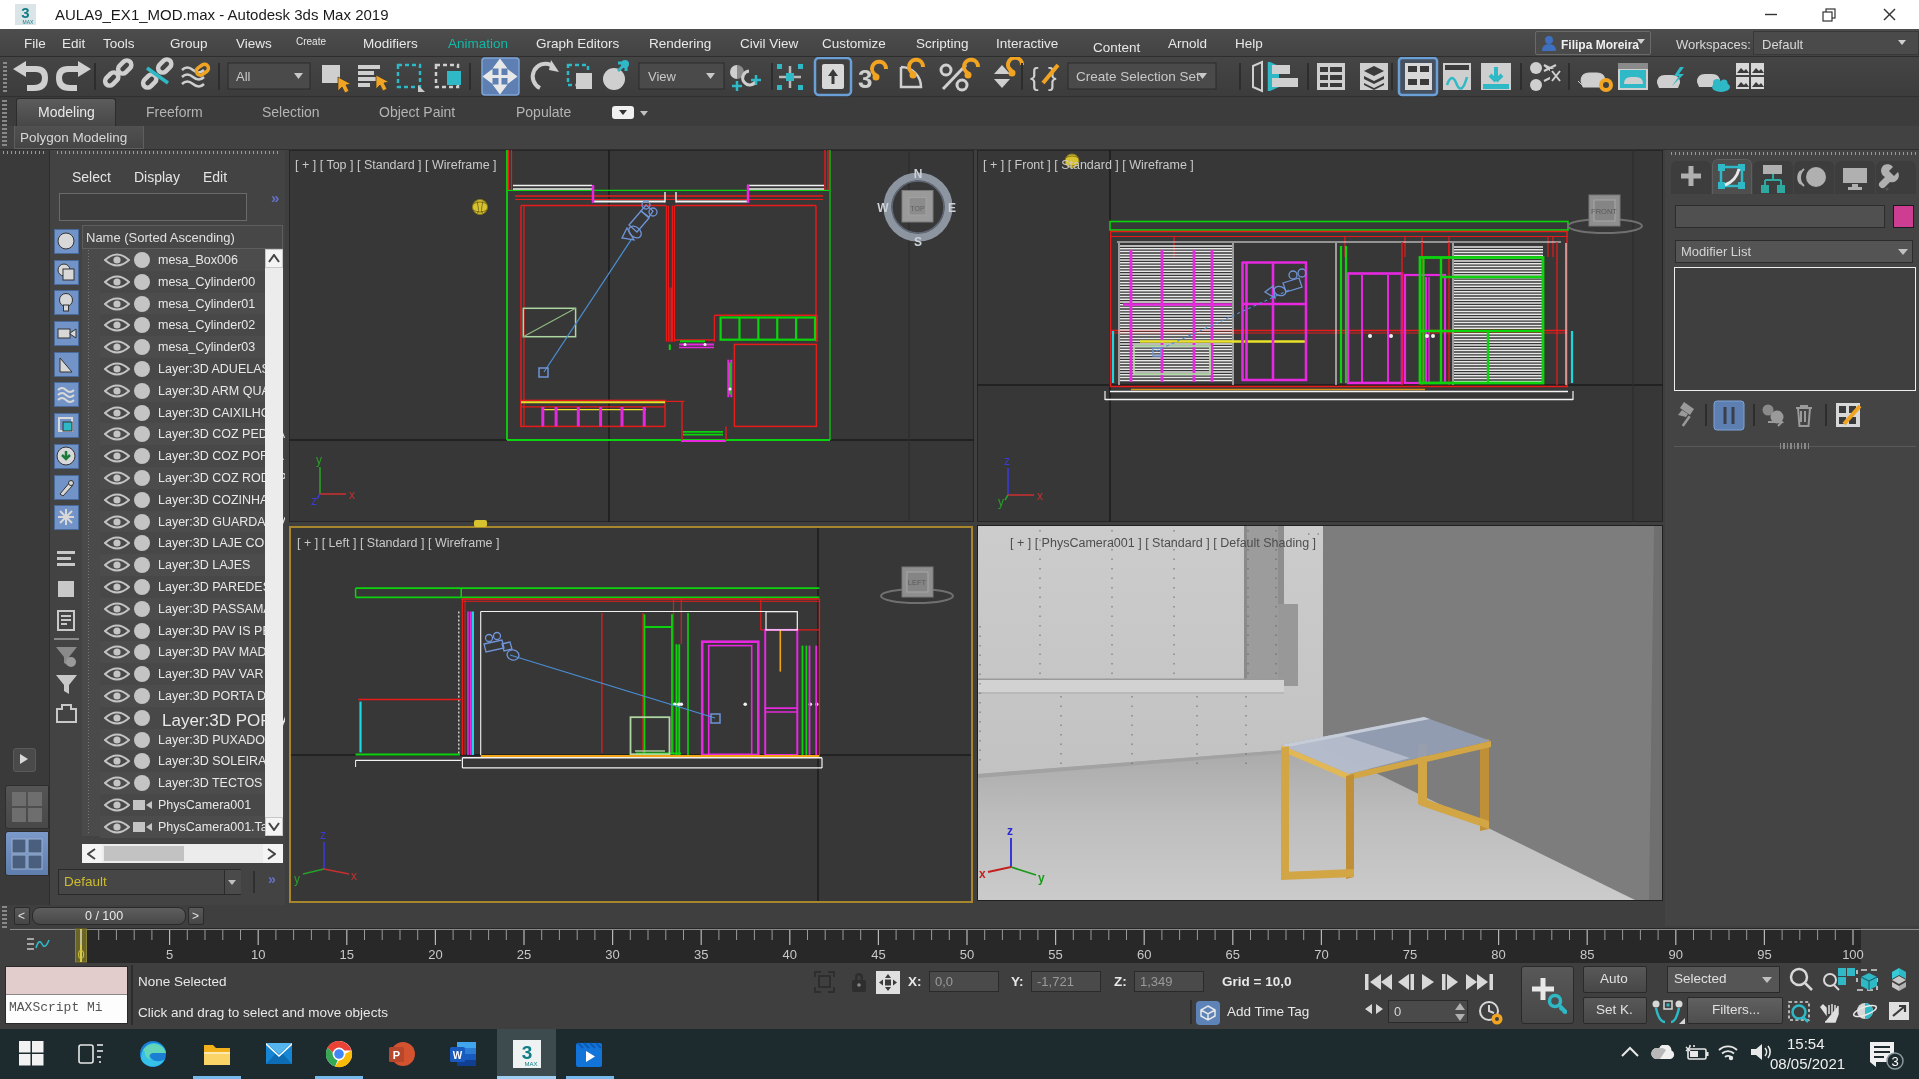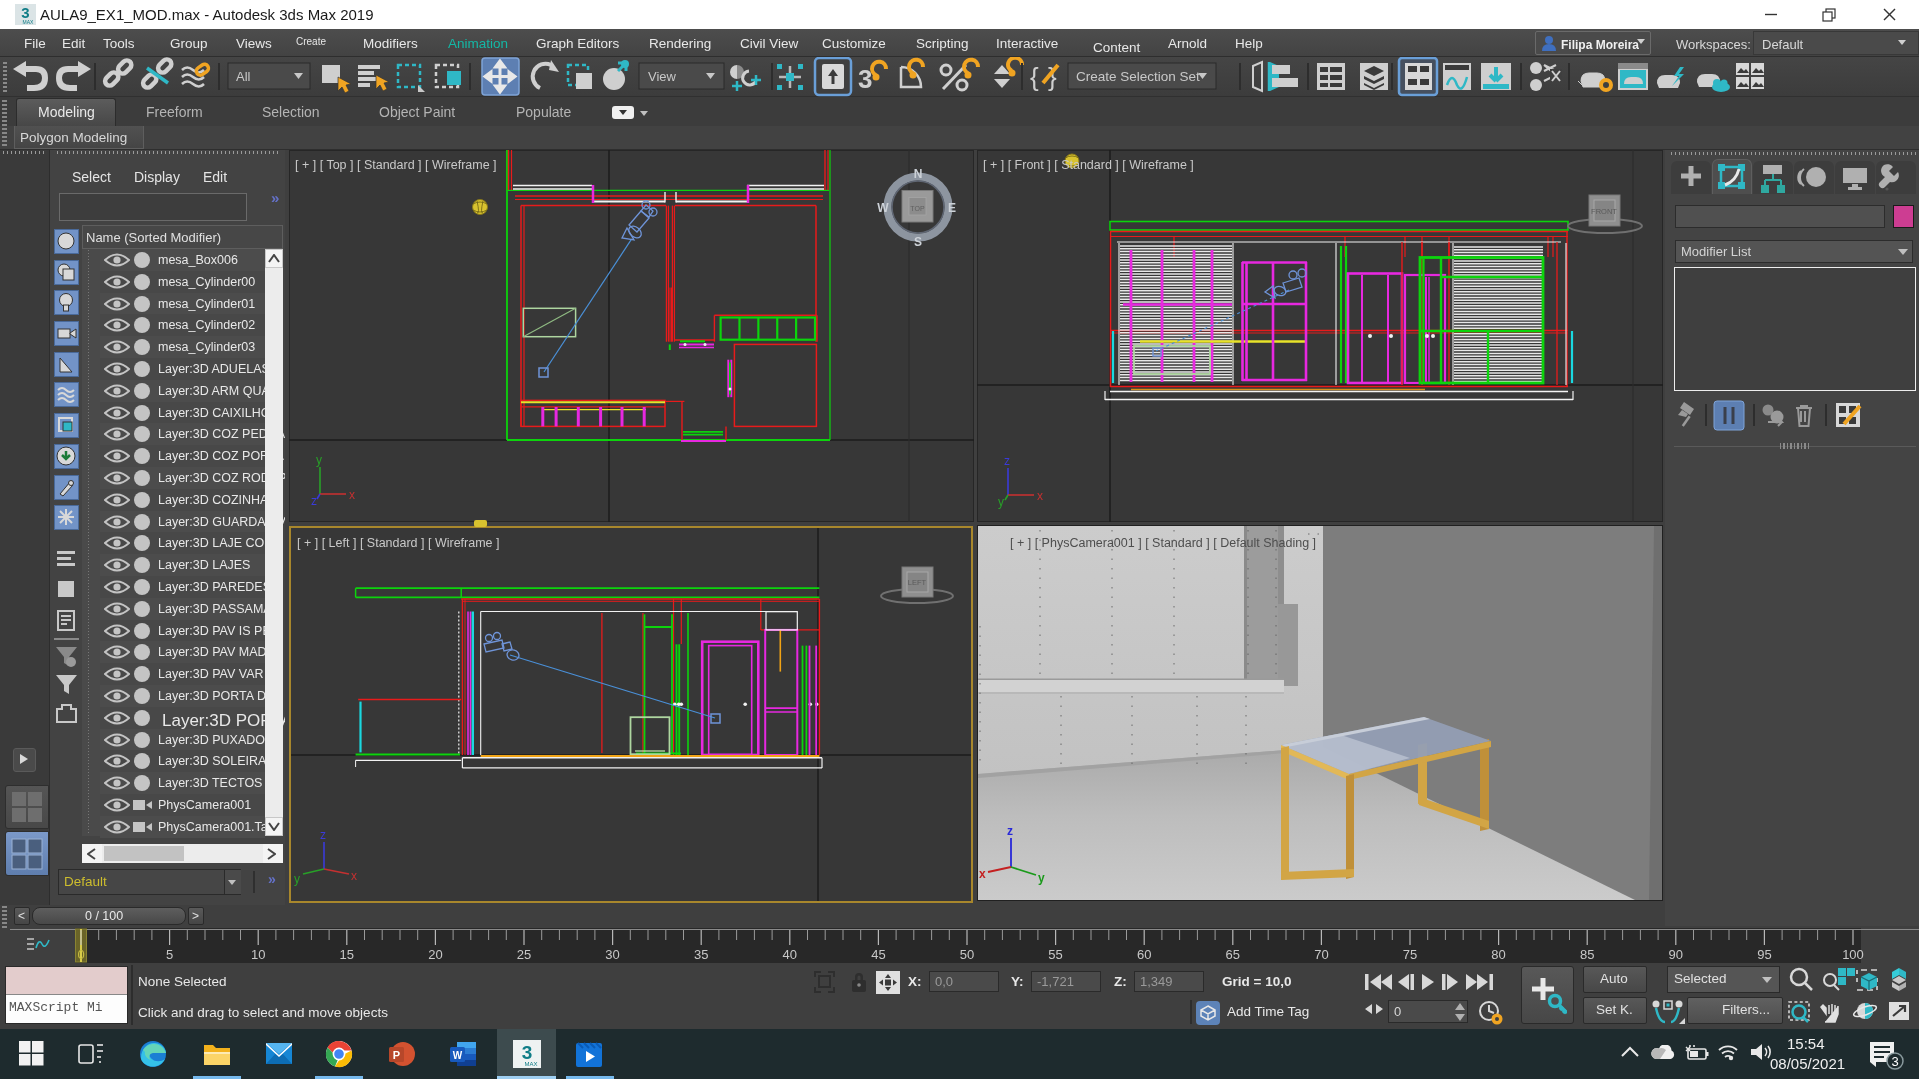--- a/index.html
+++ b/index.html
@@ -8,21 +8,21 @@
 .tx{position:absolute;white-space:nowrap;}
 </style></head><body>
 <div id="root">
 
 <div class="abs" style="left:0px;top:0px;width:1919px;height:29px;background:#ffffff;"></div>
 <svg class="abs" style="left:15px;top:4px" width="21" height="21">
 <rect x="0" y="0" width="21" height="21" fill="#dbe4e6"></rect>
 <text x="10.5" y="14" font-size="15" font-weight="bold" fill="#0f7d87" text-anchor="middle" font-family="Liberation Sans">3</text>
 <text x="13" y="20" font-size="5" fill="#0f7d87" text-anchor="middle" font-family="Liberation Sans">MAX</text>
 </svg>
-<div class="tx" style="left:40px;top:6px;font-size:15px;color:#1a1a1a;">AULA9_EX1_MOD.max - Autodesk 3ds Max 2019</div>
+<div class="tx" style="left:55px;top:6px;font-size:15px;color:#1a1a1a;">AULA9_EX1_MOD.max - Autodesk 3ds Max 2019</div>
 <svg class="abs" style="left:1740px;top:0px" width="179" height="29">
 <line x1="25" y1="14.5" x2="37" y2="14.5" stroke="#333" stroke-width="1.4"></line>
 <rect x="86" y="9" width="9" height="9" fill="none" stroke="#333" stroke-width="1.2"></rect>
 <rect x="83" y="12" width="9" height="9" fill="#fff" stroke="#333" stroke-width="1.2"></rect>
 <line x1="144" y1="9" x2="155" y2="20" stroke="#333" stroke-width="1.4"></line>
 <line x1="155" y1="9" x2="144" y2="20" stroke="#333" stroke-width="1.4"></line>
 </svg>
 <div class="abs" style="left:0px;top:29px;width:1919px;height:28px;background:linear-gradient(#4d4d4d,#434343);border-bottom:1px solid #2e2e2e;"></div>
 <div class="tx" style="left:24px;top:36px;font-size:13.5px;color:#e8e8e8;">File</div>
 <div class="tx" style="left:62px;top:36px;font-size:13.5px;color:#e8e8e8;">Edit</div>
@@ -255,21 +255,21 @@
 <div class="abs" style="left:0px;top:150px;width:50px;height:755px;background:#3a3a3a;border-right:1px solid #2d2d2d;"></div>
 <div class="abs" style="left:50px;top:150px;width:235px;height:755px;background:#434343;"></div>
 <div class="abs" style="left:57px;top:151px;width:223px;height:3px;background:repeating-linear-gradient(90deg,#9a9a9a 0 1.5px,transparent 1.5px 4px);"></div>
 <div class="abs" style="left:3px;top:151px;width:44px;height:3px;background:repeating-linear-gradient(90deg,#9a9a9a 0 1.5px,transparent 1.5px 4px);"></div>
 <div class="tx" style="left:72px;top:169px;font-size:14px;color:#e4e4e4;">Select</div>
 <div class="tx" style="left:134px;top:169px;font-size:14px;color:#e4e4e4;">Display</div>
 <div class="tx" style="left:203px;top:169px;font-size:14px;color:#e4e4e4;">Edit</div>
 <div class="abs" style="left:59px;top:193px;width:188px;height:28px;background:#3d3d3d;border:1px solid #6a6a6a;"></div>
 <div class="tx" style="left:271px;top:189px;font-size:15px;color:#6471c8;font-weight:bold;letter-spacing:-2px;">»</div>
 <div class="abs" style="left:82px;top:225px;width:201px;height:24px;background:#474747;border:1px solid #5e5e5e;"></div>
-<div class="tx" style="left:86px;top:230px;font-size:13px;color:#e0e0e0;">Name (Sorted Modifier)</div>
+<div class="tx" style="left:86px;top:230px;font-size:13px;color:#e0e0e0;">Name (Sorted Ascending)</div>
 <div class="abs" style="left:82px;top:249px;width:183px;height:587px;background:#4a4a4a;"></div>
 <div class="abs" style="left:100px;top:249px;width:165px;height:21.8px;background:#4c4c4c;"></div>
 <svg class="abs" style="left:104px;top:253px" width="26" height="14">
       <path d="M1 7 Q13 -4 25 7 Q13 18 1 7 Z" fill="none" stroke="#c4c4c4" stroke-width="2"></path>
       <circle cx="13" cy="7" r="3.6" fill="#c4c4c4"></circle>
     </svg>
 <div class="abs" style="left:134px;top:252px;width:16px;height:16px;border-radius:50%;background:#c4c4c4;"></div>
 <div class="tx" style="left:158px;top:253px;font-size:12.5px;color:#e8e8e8;">mesa_Box006</div>
 <div class="abs" style="left:100px;top:270.8px;width:165px;height:21.8px;background:#484848;"></div>
 <svg class="abs" style="left:104px;top:274.8px" width="26" height="14">
@@ -1352,21 +1352,21 @@
 <div class="tx" style="left:1762px;top:977px;width:0;height:0;border-left:5px solid transparent;border-right:5px solid transparent;border-top:6px solid #c0c0c0;"></div>
 <svg class="abs" style="left:1651px;top:998px" width="34" height="28">
       <circle cx="5" cy="6" r="3.5" fill="#d8d8d8"></circle>
       <circle cx="28" cy="6" r="3.5" fill="#d8d8d8"></circle>
       <rect x="13" y="3" width="8" height="8" fill="none" stroke="#d8d8d8" stroke-width="1.5"></rect>
       <rect x="15.5" y="5.5" width="3" height="3" fill="#2fb8c6"></rect>
       <path d="M5 10 Q8 24 14 24 M28 10 Q25 24 20 24" stroke="#2fb8c6" stroke-width="2.5" fill="none"></path>
       <path d="M28 26 l6 0 l0 -6 z" fill="#d8d8d8"></path>
     </svg>
 <div class="abs" style="left:1687px;top:997px;width:96px;height:27px;background:linear-gradient(#606060,#4e4e4e);border:1px solid #2a2a2a;border-radius:2px;"></div>
-<div class="tx" style="left:1712px;top:1002px;font-size:13.5px;color:#e0e0e0;margin-left:10px;">Filters...</div>
+<div class="tx" style="left:1712px;top:1002px;font-size:13.5px;color:#e0e0e0;">Filters...</div>
 <svg class="abs" style="left:1786px;top:966px" width="133" height="60">
       <g stroke="#d8d8d8" stroke-width="2.5" fill="none">
         <circle cx="13" cy="11" r="8"></circle>
         <line x1="19" y1="17" x2="26" y2="24"></line>
       </g>
       <g stroke="#d8d8d8" stroke-width="2" fill="none">
         <circle cx="44" cy="14" r="6"></circle>
         <line x1="48" y1="19" x2="53" y2="24"></line>
       </g>
       <g fill="#2fb8c6">

